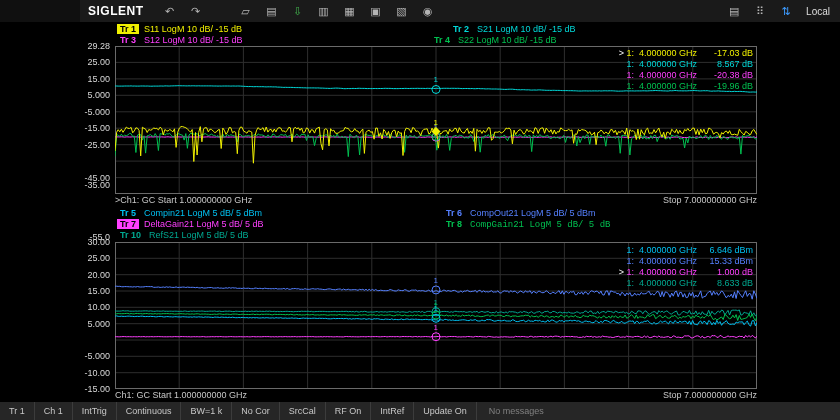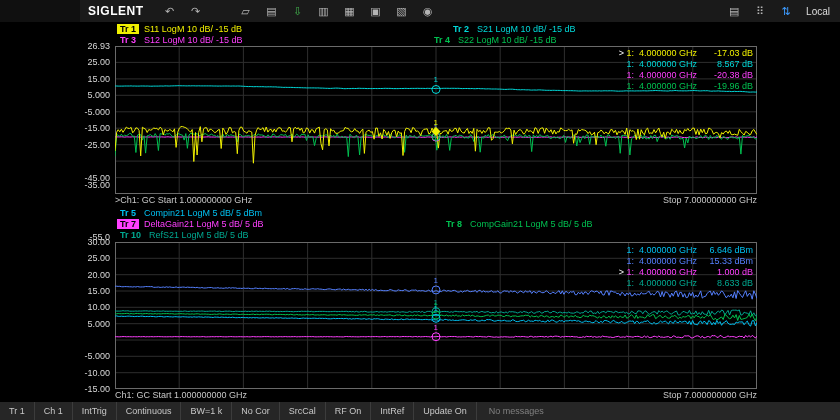--- a/index.html
+++ b/index.html
@@ -78,21 +78,21 @@
       <span class="sb-item">SrcCal</span>
       <span class="sb-item">RF On</span>
       <span class="sb-item">IntRef</span>
       <span class="sb-item">Update On</span>
       <span class="sb-msg">No messages</span>
     </div>
 <div class="hdr-entry" style="left: 117px; top: 24px;"><span class="chip" style="background: rgb(240, 240, 0); color: rgb(0, 0, 0);">Tr 1</span><span class="tlabel" style="color: rgb(240, 240, 0);">S11 LogM 10 dB/ -15 dB</span></div>
     <div class="hdr-entry" style="left: 117px; top: 35px;"><span class="chip" style="color: rgb(255, 64, 255);">Tr 3</span><span class="tlabel" style="color: rgb(255, 64, 255);">S12 LogM 10 dB/ -15 dB</span></div>
     <div class="hdr-entry" style="left: 450px; top: 24px;"><span class="chip" style="color: rgb(0, 216, 216);">Tr 2</span><span class="tlabel" style="color: rgb(0, 216, 216);">S21 LogM 10 dB/ -15 dB</span></div>
     <div class="hdr-entry" style="left: 431px; top: 35px;"><span class="chip" style="color: rgb(0, 192, 80);">Tr 4</span><span class="tlabel" style="color: rgb(0, 192, 80);">S22 LogM 10 dB/ -15 dB</span></div>
-    <div class="ylab" style="left: 58px; top: 42px;">26.93</div>
+    <div class="ylab" style="left: 58px; top: 42px;">29.28</div>
     <div class="ylab" style="left: 58px; top: 58.4444px;">25.00</div>
     <div class="ylab" style="left: 58px; top: 74.8889px;">15.00</div>
     <div class="ylab" style="left: 58px; top: 91.3333px;">5.000</div>
     <div class="ylab" style="left: 58px; top: 107.778px;">-5.000</div>
     <div class="ylab" style="left: 58px; top: 124.222px;">-15.00</div>
     <div class="ylab" style="left: 58px; top: 140.667px;">-25.00</div>
     <div class="ylab" style="left: 58px; top: 157.111px; margin-top: 24px;">-35.00</div>
     <div class="ylab" style="left: 58px; top: 173.556px;">-45.00</div>
     <div class="ylab" style="left: 58px; top: 190px; margin-top: 43px;">-55.0</div>
     <svg width="642" height="148" class="plot" style="left: 115px; top: 46px;">
@@ -131,21 +131,22 @@
       <div class="mk-row" style="color: rgb(240, 240, 0);"><span class="mk-pre">&gt; </span><span>1:  4.000000 GHz</span><span class="mk-val">-17.03 dB</span></div>
       <div class="mk-row" style="color: rgb(0, 216, 216);"><span class="mk-pre"></span><span>1:  4.000000 GHz</span><span class="mk-val">8.567 dB</span></div>
       <div class="mk-row" style="color: rgb(255, 64, 255);"><span class="mk-pre"></span><span>1:  4.000000 GHz</span><span class="mk-val">-20.38 dB</span></div>
       <div class="mk-row" style="color: rgb(0, 192, 80);"><span class="mk-pre"></span><span>1:  4.000000 GHz</span><span class="mk-val">-19.96 dB</span></div>
     </div>
     <div class="footer-l" style="left: 115px; top: 195px;">&gt;Ch1: GC Start 1.000000000 GHz</div>
     <div class="footer-r" style="right: 83px; top: 195px;">Stop 7.000000000 GHz</div>
     <div class="hdr-entry" style="left: 117px; top: 208px;"><span class="chip" style="color: rgb(0, 192, 240);">Tr 5</span><span class="tlabel" style="color: rgb(0, 192, 240);">Compin21 LogM 5 dB/ 5 dBm</span></div>
     <div class="hdr-entry" style="left: 117px; top: 219px;"><span class="chip" style="background: rgb(255, 64, 255); color: rgb(0, 0, 0);">Tr 7</span><span class="tlabel" style="color: rgb(255, 64, 255);">DeltaGain21 LogM 5 dB/ 5 dB</span></div>
     <div class="hdr-entry" style="left: 117px; top: 230px;"><span class="chip" style="color: rgb(0, 168, 144);">Tr 10</span><span class="tlabel" style="color: rgb(0, 168, 144);">RefS21 LogM 5 dB/ 5 dB</span></div>
-    <div class="hdr-entry" style="left: 443px; top: 219px;"><span class="chip" style="color: rgb(0, 192, 80); text-align: right;">Tr 8</span><span class="tlabel" style="color: rgb(0, 192, 80);">CompGain21 LogM 5 dB/ 5 dB</span></div>
+    <div class="hdr-entry" style="left: 443px; top: 208px;"><span class="chip" style="color: rgb(85, 128, 255);">Tr 6</span><span class="tlabel" style="color: rgb(85, 128, 255);">CompOut21 LogM 5 dB/ 5 dBm</span></div>
+    <div class="hdr-entry" style="left: 443px; top: 219px;"><span class="chip" style="color: rgb(0, 192, 80); text-align: right;">Tr 8</span><span class="tlabel" style="color: rgb(0, 192, 80); font-family: Liberation Mono, monospace;">CompGain21 LogM 5 dB/ 5 dB</span></div>
     <div class="ylab" style="left: 58px; top: 238px;">30.00</div>
     <div class="ylab" style="left: 58px; top: 254.333px;">25.00</div>
     <div class="ylab" style="left: 58px; top: 270.667px;">20.00</div>
     <div class="ylab" style="left: 58px; top: 287px;">15.00</div>
     <div class="ylab" style="left: 58px; top: 303.333px;">10.00</div>
     <div class="ylab" style="left: 58px; top: 319.667px;">5.000</div>
     <div class="ylab" style="left: 58px; top: 352.333px;">-5.000</div>
     <div class="ylab" style="left: 58px; top: 368.667px;">-10.00</div>
     <div class="ylab" style="left: 58px; top: 385px;">-15.00</div>
     <svg width="642" height="147" class="plot" style="left: 115px; top: 242px;">

